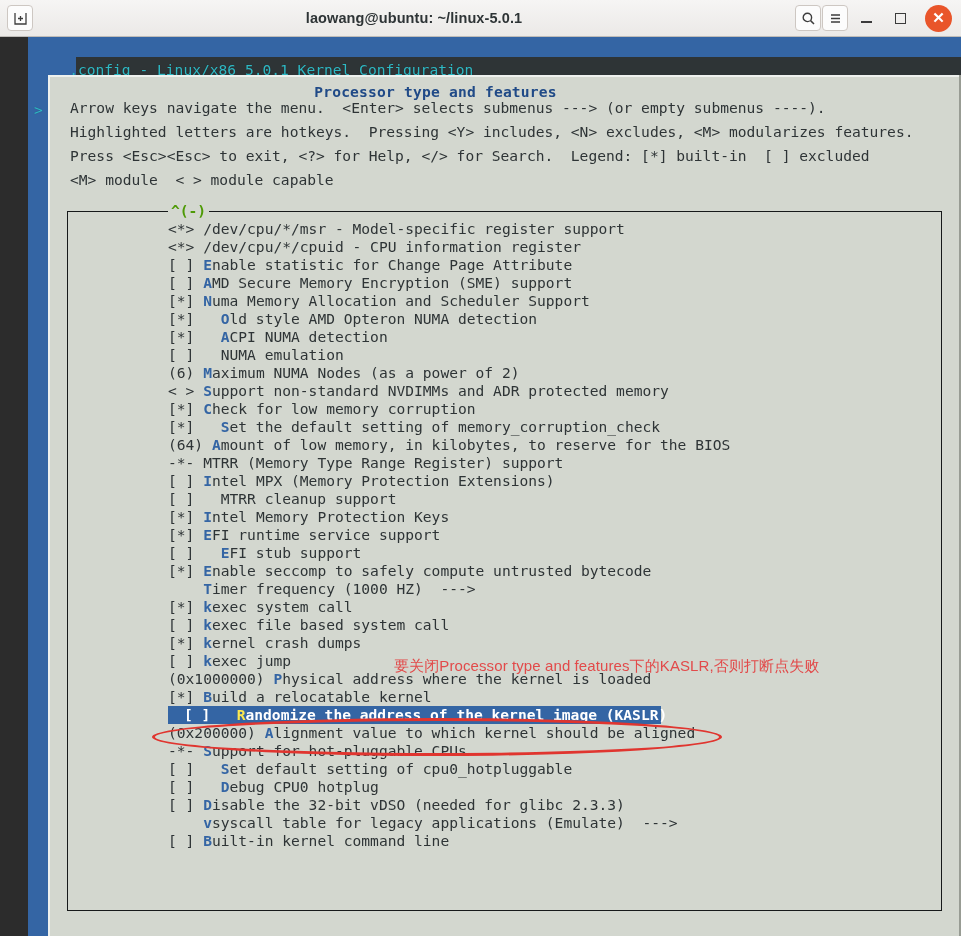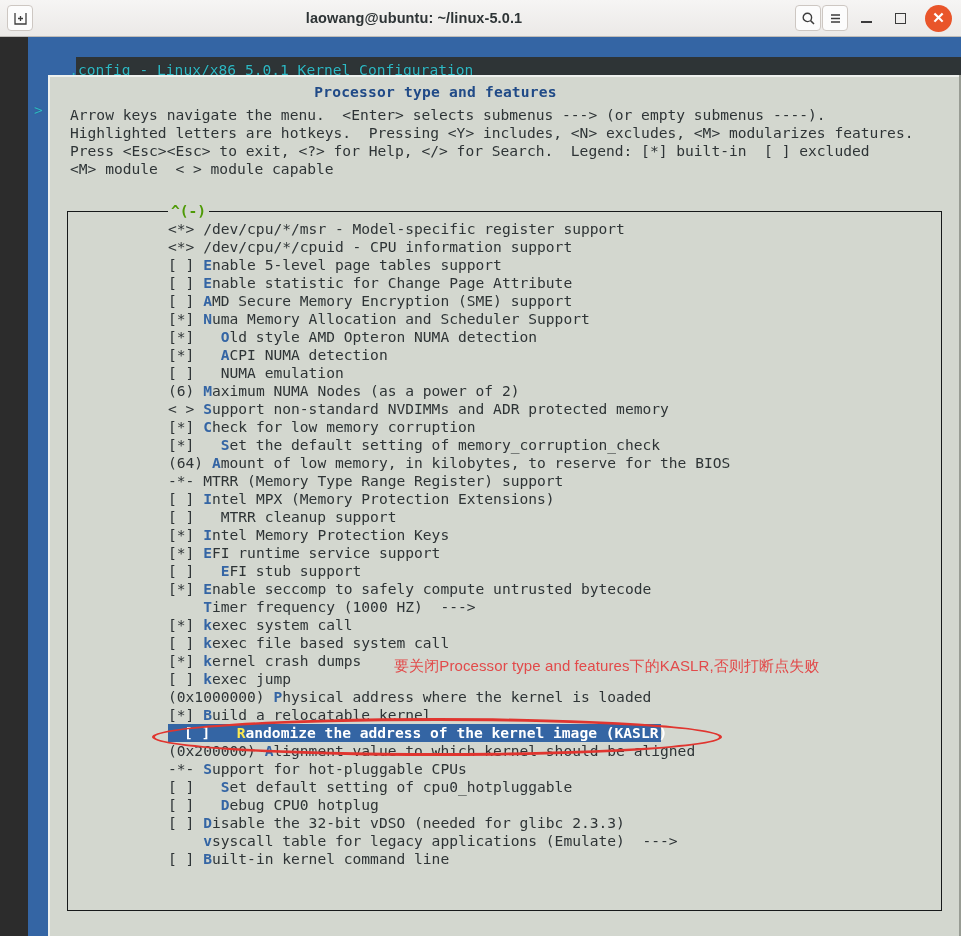--- a/index.html
+++ b/index.html
@@ -92,22 +92,22 @@
   #dialog .dlg-sh-r { position:absolute; right:0; top:0; width:2px; height:871px; background:#989c94; }
 
   #dlg-title {
     position: absolute; top: 8px; left: 0; width: 775px;
     text-align: center;
     color: #204a87; font-weight: bold; font-size: 14.6px;
     letter-spacing: .2px;
   }
 
   #dlg-help {
-    position: absolute; left: 22px; top: 31px;
-    color: #2e3436; font-size: 14.6px; line-height: 18px;
+    position: absolute; left: 22px; top: 21px;
+    color: #2e3436; font-size: 14.6px; line-height: 24px;
     white-space: pre;
   }
 
   
   #list-frame {
     position: absolute;
     left: 19px; top: 136px;
     width: 875px; height: 700px;
     border: 1px solid #16191a;
     background: #d3d7cf;
@@ -207,22 +207,21 @@
     <div id="dlg-help">Arrow keys navigate the menu.  &lt;Enter&gt; selects submenus ---&gt; (or empty submenus ----).
 Highlighted letters are hotkeys.  Pressing &lt;Y&gt; includes, &lt;N&gt; excludes, &lt;M&gt; modularizes features.
 Press &lt;Esc&gt;&lt;Esc&gt; to exit, &lt;?&gt; for Help, &lt;/&gt; for Search.  Legend: [*] built-in  [ ] excluded
 &lt;M&gt; module  &lt; &gt; module capable</div>
 
     <div id="list-frame"></div>
     <div id="scroll-up">^(-)</div>
 
     <div id="menu-list">
         <div class="row"><span>&lt;*&gt; </span><span>/dev/cpu/*/msr - Model-specific register support</span></div>
-        <div class="row"><span>&lt;*&gt; </span><span>/dev/cpu/*/cpuid - CPU information support</span></div>
-        <div class="row"><span>[ ] </span><span class="hk">E</span><span>nable 5-level page tables support</span></div>
+        <div class="row"><span>&lt;*&gt; </span><span>/dev/cpu/*/cpuid - CPU information register</span></div>
         <div class="row"><span>[ ] </span><span class="hk">E</span><span>nable statistic for Change Page Attribute</span></div>
         <div class="row"><span>[ ] </span><span class="hk">A</span><span>MD Secure Memory Encryption (SME) support</span></div>
         <div class="row"><span>[*] </span><span class="hk">N</span><span>uma Memory Allocation and Scheduler Support</span></div>
         <div class="row"><span>[*]   </span><span class="hk">O</span><span>ld style AMD Opteron NUMA detection</span></div>
         <div class="row"><span>[*]   </span><span class="hk">A</span><span>CPI NUMA detection</span></div>
         <div class="row"><span>[ ]   </span><span>NUMA emulation</span></div>
         <div class="row"><span>(6) </span><span class="hk">M</span><span>aximum NUMA Nodes (as a power of 2)</span></div>
         <div class="row"><span>&lt; &gt; </span><span class="hk">S</span><span>upport non-standard NVDIMMs and ADR protected memory</span></div>
         <div class="row"><span>[*] </span><span class="hk">C</span><span>heck for low memory corruption</span></div>
         <div class="row"><span>[*]   </span><span class="hk">S</span><span>et the default setting of memory_corruption_check</span></div>

